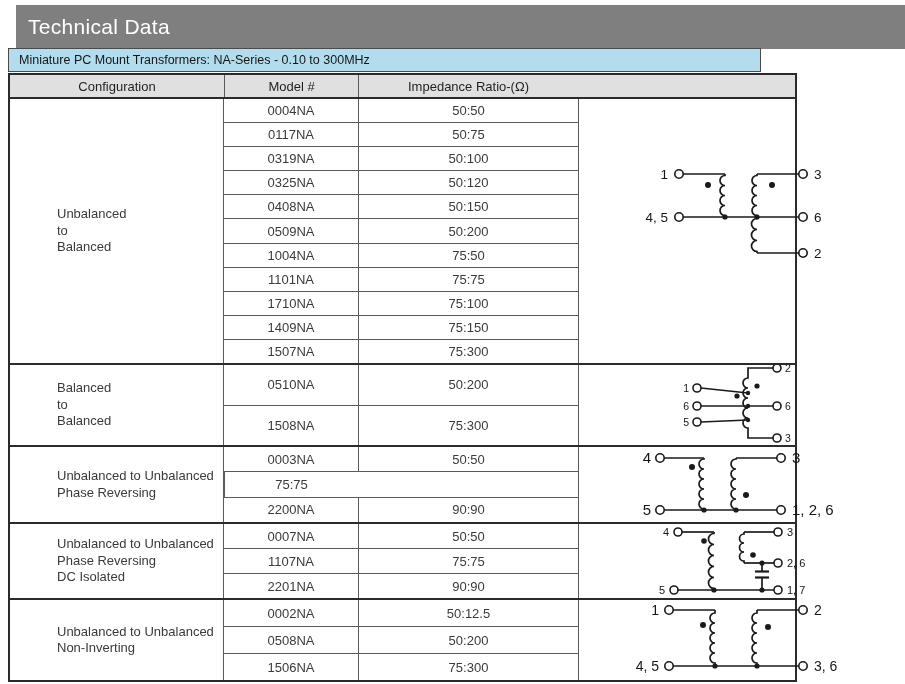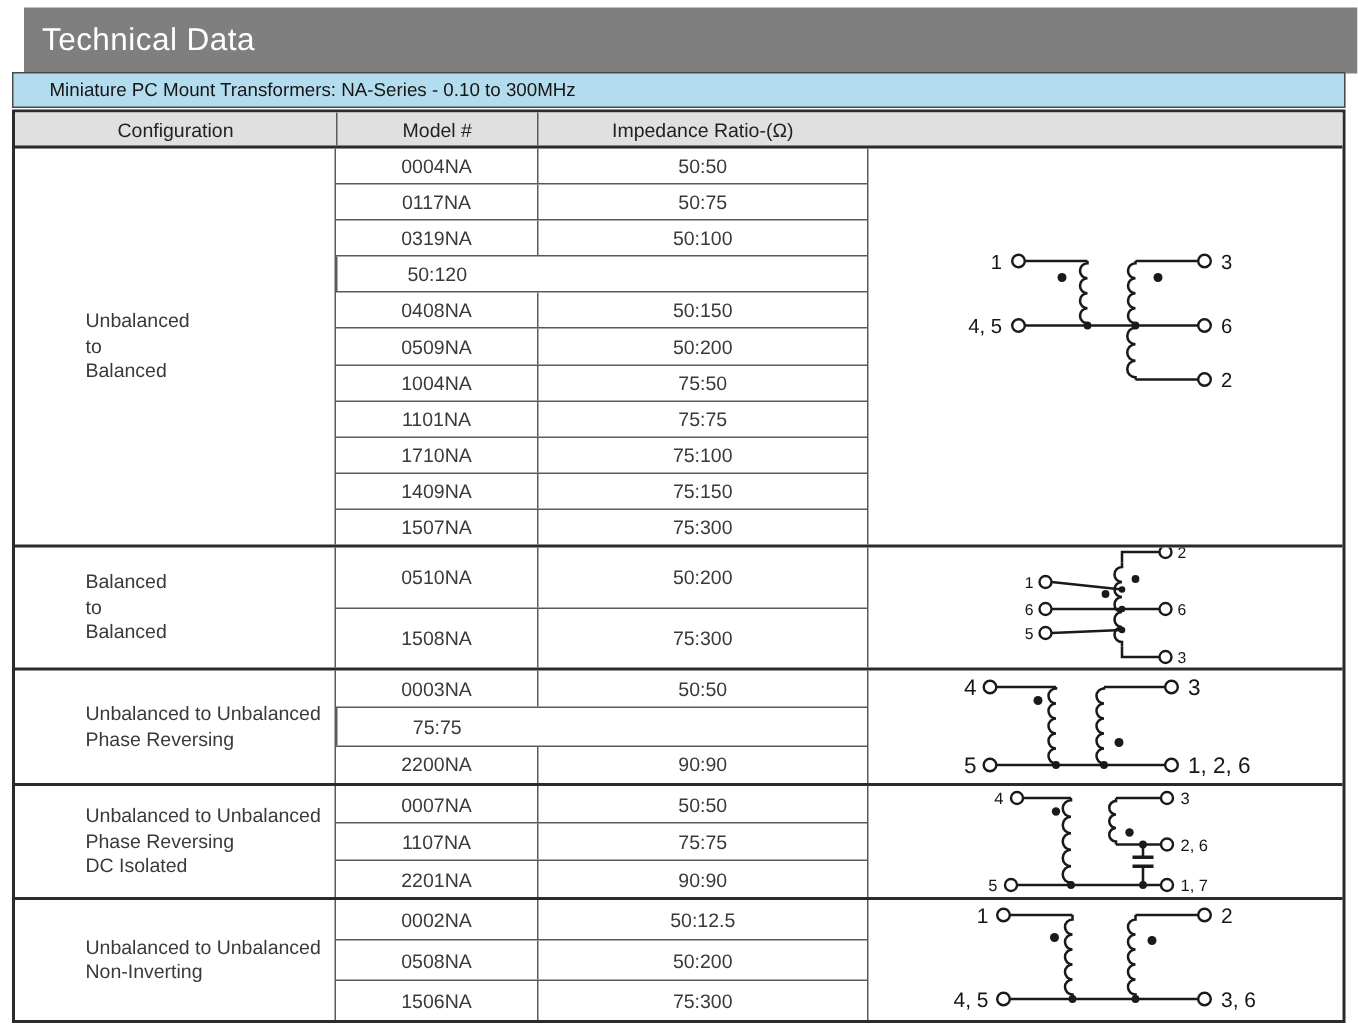--- a/index.html
+++ b/index.html
@@ -3,25 +3,25 @@
 <meta charset="utf-8">
 <style>
   * { margin:0; padding:0; }
   body { background:#ffffff; font-family:"Liberation Sans", sans-serif; color:#3a3a3a; }
   .sheet { position:relative; width:905px; height:684px; background:#fff; overflow:hidden; }
 
   .title-bar { position:absolute; left:16px; top:5px; right:0; height:44px; background:#7f7f7f;
     color:#fff; display:flex; align-items:center; padding-left:12px; box-sizing:border-box;
     font-size:21px; letter-spacing:.3px; }
 
-  .banner { position:absolute; left:8px; top:48px; width:889px; height:24px; background:#b3ddee;
+  .banner { position:absolute; left:8px; top:48px; width:753px; height:24px; background:#b3ddee;
     border:1.5px solid #4a4a4a; box-sizing:border-box; display:flex; align-items:center;
-    padding-left:24px; font-size:12.5px; color:#161616; }
-
-  .dtable { position:absolute; left:8px; top:73px; width:889px; border:2px solid #2b2b2b;
+    padding-left:10px; font-size:12.5px; color:#161616; }
+
+  .dtable { position:absolute; left:8px; top:73px; width:789px; border:2px solid #2b2b2b;
     box-sizing:border-box; background:#fff; }
 
   .header-row { display:grid; grid-template-columns:214px 134px 220px 317px; height:22px;
     background:#e0e0e0; border-bottom:2px solid #2b2b2b; }
   .hcell { display:flex; align-items:center; justify-content:center; font-size:13px; color:#1f1f1f; }
   .hcell + .hcell { border-left:1.5px solid #5a5a5a; }
 
   .t-section { display:grid; grid-template-columns:214px 354px 317px; box-sizing:border-box; }
   .t-section + .t-section { border-top:2px solid #2b2b2b; }
 
@@ -80,20 +80,21 @@
           </div>
         <div class="m-row">
             <div class="mcell">0117NA</div>
             <div class="rcell">50:75</div>
           </div>
         <div class="m-row">
             <div class="mcell">0319NA</div>
             <div class="rcell">50:100</div>
           </div>
         <div class="m-row">
+            <div class="mcell">0325NA</div>
             <div class="rcell">50:120</div>
           </div>
         <div class="m-row">
             <div class="mcell">0408NA</div>
             <div class="rcell">50:150</div>
           </div>
         <div class="m-row">
             <div class="mcell">0509NA</div>
             <div class="rcell">50:200</div>
           </div>

